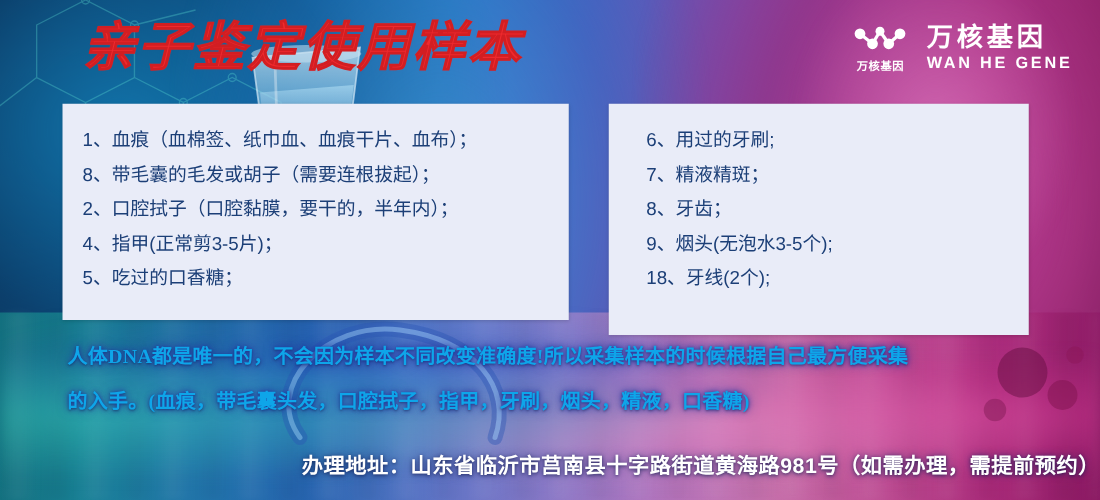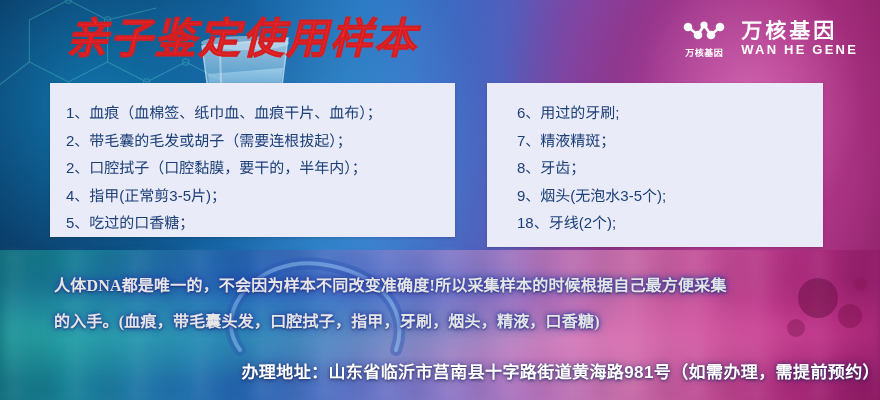--- a/index.html
+++ b/index.html
@@ -141,42 +141,42 @@
     font-family:"Liberation Sans","DejaVu Sans",sans-serif;line-height:1.1;
   }
 
   
   .panel{
     position:absolute;top:83px;
     background:#e9ecf8;
     box-shadow:0 1px 3px rgba(0,0,0,.18);
     z-index:5;
   }
-  .panel-left{left:50px;width:405px;height:154px;}
-  .panel-right{left:487px;width:336px;height:164px;}
+  .panel-left{left:50px;width:405px;height:173px;}
+  .panel-right{left:487px;width:336px;height:185px;}
   .panel ul{
     list-style:none;margin:0;padding:16px 0 0 0;
   }
   .panel li{
     color:#1c3f77;
     font-family:"Liberation Sans","DejaVu Sans",sans-serif;
     font-size:15px;
     line-height:27.5px;
     white-space:nowrap;
   }
   .panel-left li{padding-left:16px;}
   .panel-right li{padding-left:30px;}
 
   
   .note{
     position:absolute;left:54px;top:268px;width:776px;
     z-index:6;
     font-family:"Liberation Serif","DejaVu Serif",serif;
     font-size:16px;font-weight:700;line-height:36px;
-    color:#e5e5e5;
+    color:#0ea5e9;
     text-shadow:0 0 4px rgba(40,60,170,.95), 0 0 9px rgba(30,50,150,.75), 0 1px 2px rgba(0,0,0,.45);
     letter-spacing:.2px;
   }
 
   
   .addr{
     position:absolute;left:0;top:352px;width:880px;height:36px;
     display:flex;align-items:center;justify-content:flex-end;
     z-index:6;
   }
@@ -265,21 +265,21 @@
     </div>
     <div class="brand-text">
       <span class="brand-cn">万核基因</span>
       <span class="brand-en">WAN HE GENE</span>
     </div>
   </div>
 
   <div class="panel panel-left">
     <ul>
       <li>1、血痕（血棉签、纸巾血、血痕干片、血布）；</li>
-      <li>2、带毛囊的毛发或胡子（需要连根拔起）；</li>
+      <li>8、带毛囊的毛发或胡子（需要连根拔起）；</li>
       <li>2、口腔拭子（口腔黏膜，要干的，半年内）；</li>
       <li>4、指甲(正常剪3-5片)；</li>
       <li>5、吃过的口香糖；</li>
     </ul>
   </div>
 
   <div class="panel panel-right">
     <ul>
       <li>6、用过的牙刷;</li>
       <li>7、精液精斑；</li>

